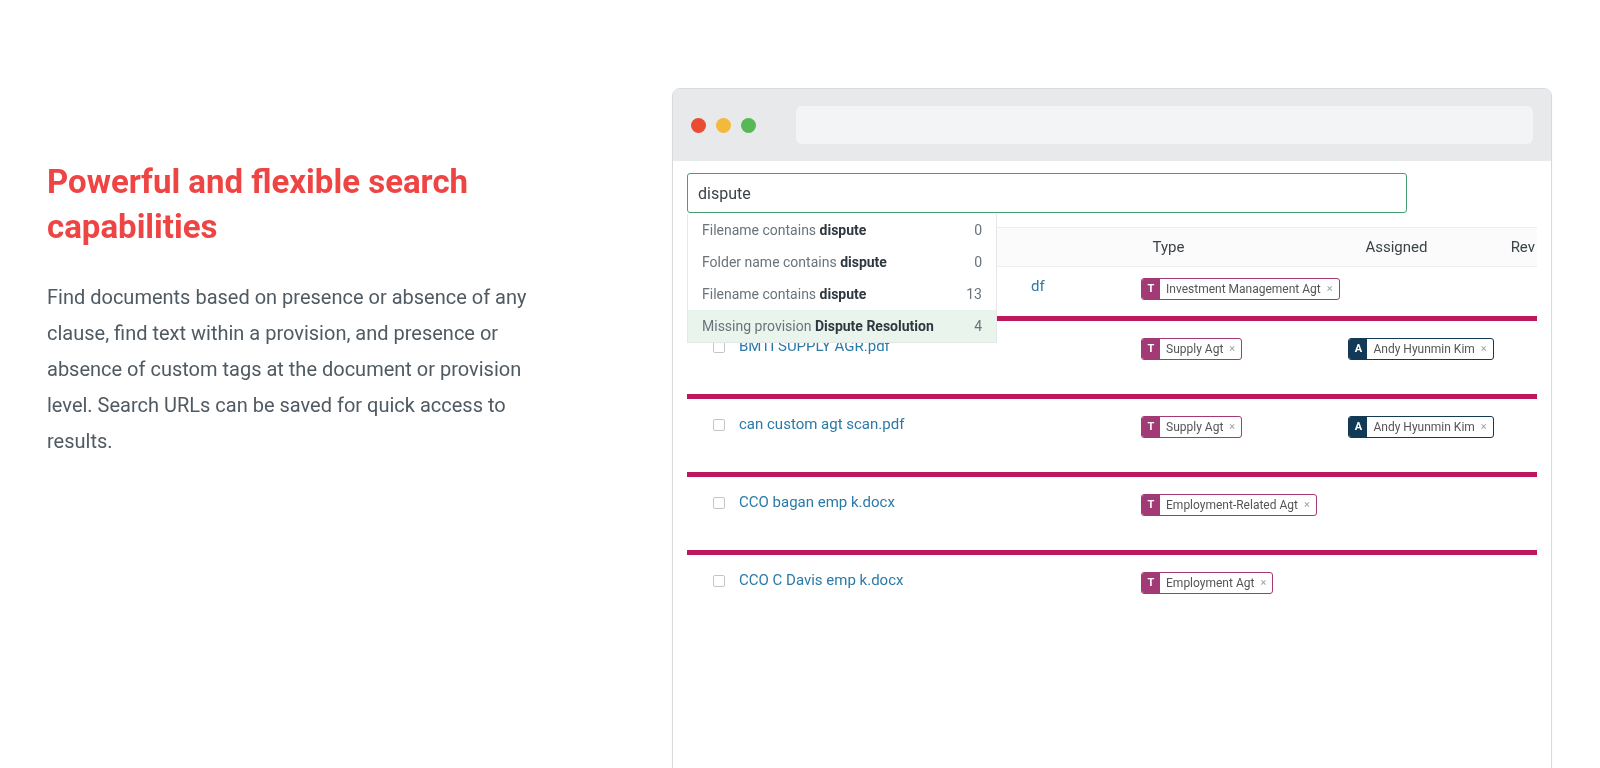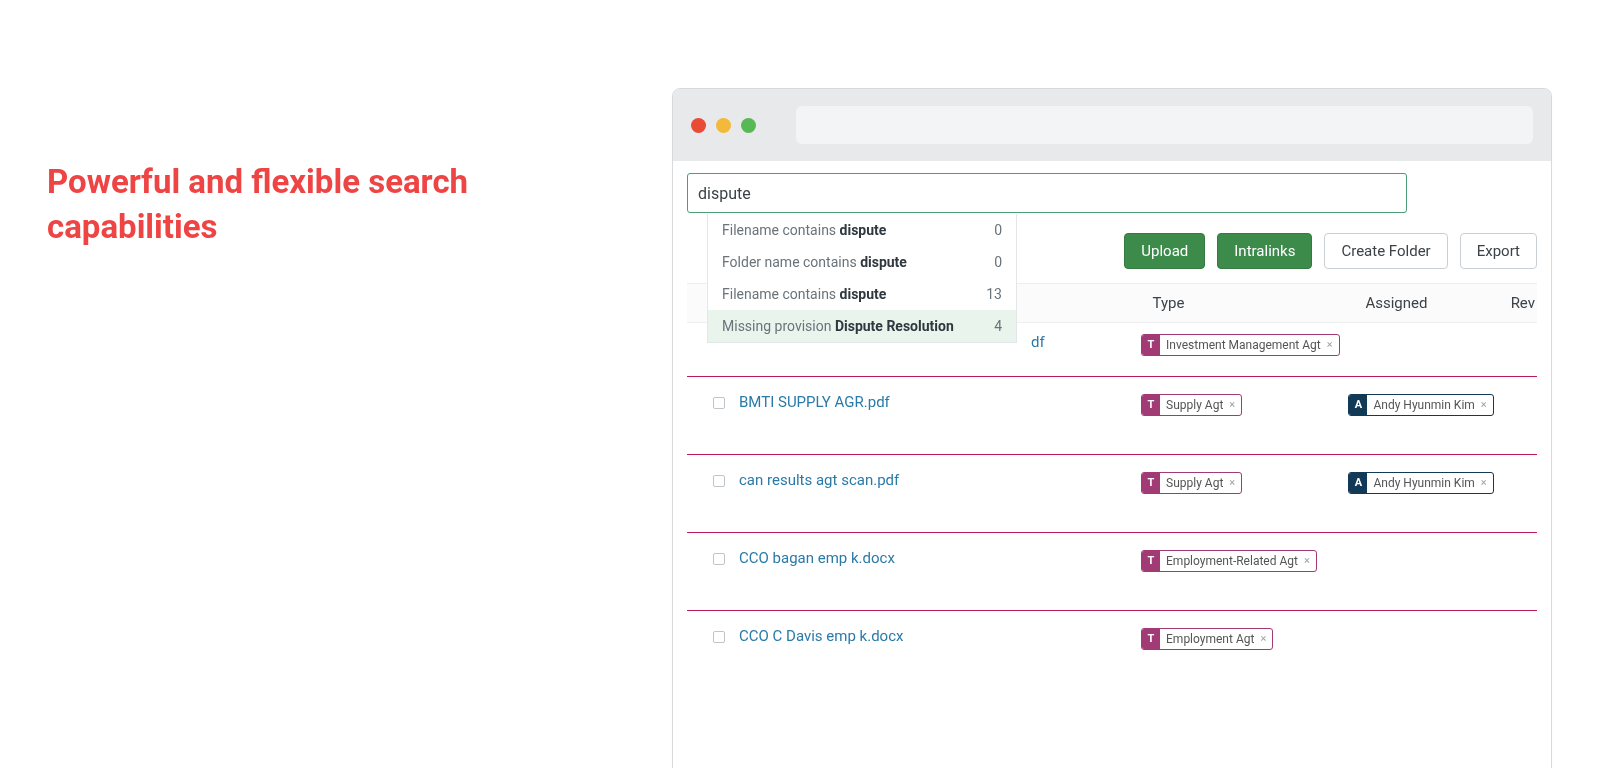--- a/index.html
+++ b/index.html
@@ -79,21 +79,20 @@
   
   .suggest {
     position: absolute;
     left: 14px;
     top: 53px;
     width: 310px;
     background: #fff;
     border: 1px solid #e4e7e9;
     border-top: none;
     z-index: 10;
-    margin-left: 20px;
   }
   .sug-row {
     display: flex;
     align-items: center;
     justify-content: space-between;
     padding: 8px 14px;
     font-size: 14px;
     color: #6a737a;
     cursor: default;
   }
@@ -147,21 +146,21 @@
   .col-name { width: 480px; padding-left: 26px; }
   .col-type { width: 220px; }
   .col-assigned { width: 150px; }
   .col-rev { flex: 1; text-align: right; padding-right: 2px; }
 
   
   .rows { }
   .row {
     display: flex;
     align-items: flex-start;
-    border-bottom: 1px solid #be185d;
+    border-bottom: 5px solid #be185d;
     min-height: 78px;
     padding-top: 16px;
   }
   .row.first { min-height: 54px; padding-top: 10px; }
   .cell-name {
     width: 480px;
     padding-left: 26px;
     display: flex;
     align-items: center;
     gap: 14px;
@@ -204,20 +203,21 @@
   .tag.type { border-color: #a23a76; }
   .tag.type .badge { background: #a23a76; }
   .tag.person { border-color: #123a56; }
   .tag.person .badge { background: #123a56; }
 </style>
 </head>
 <body>
 
 <div class="copy-col">
   <h1 class="copy-title">Powerful and flexible search capabilities</h1>
+  <p class="copy-body">Find documents based on presence or absence of any clause, find text within a provision, and presence or absence of custom tags at the document or provision level. Search URLs can be saved for quick access to results.</p>
 </div>
 
 <div class="browser">
 
   <div class="browser-chrome">
     <div class="traffic">
       <span class="dot red"></span>
       <span class="dot yellow"></span>
       <span class="dot green"></span>
     </div>
@@ -250,26 +250,20 @@
         <span class="sug-count">13</span>
       </div>
       <div class="sug-row selected">
         <span class="sug-label">
           <span>Missing provision </span><b>Dispute Resolution</b>
         </span>
         <span class="sug-count">4</span>
       </div>
     </div>
 
-    <div class="toolbar">
-      <div class="btn green">Upload</div>
-      <div class="btn green">Intralinks</div>
-      <div class="btn">Create Folder</div>
-      <div class="btn">Export</div>
-    </div>
 
     <div class="thead">
       <div class="col-name"></div>
       <div class="col-type">Type</div>
       <div class="col-assigned">Assigned</div>
       <div class="col-rev">Rev</div>
     </div>
 
     <div class="rows">
 
@@ -305,21 +299,21 @@
             <span class="badge">A</span>
             <span class="txt">Andy Hyunmin Kim</span>
             <span class="x">×</span>
           </span>
         </div>
       </div>
 
       <div class="row">
         <div class="cell-name">
           <span class="chk"></span>
-          <span class="fname">can results agt scan.pdf</span>
+          <span class="fname">can custom agt scan.pdf</span>
         </div>
         <div class="cell-type">
           <span class="tag type">
             <span class="badge">T</span>
             <span class="txt">Supply Agt</span>
             <span class="x">×</span>
           </span>
         </div>
         <div class="cell-assigned">
           <span class="tag person">

